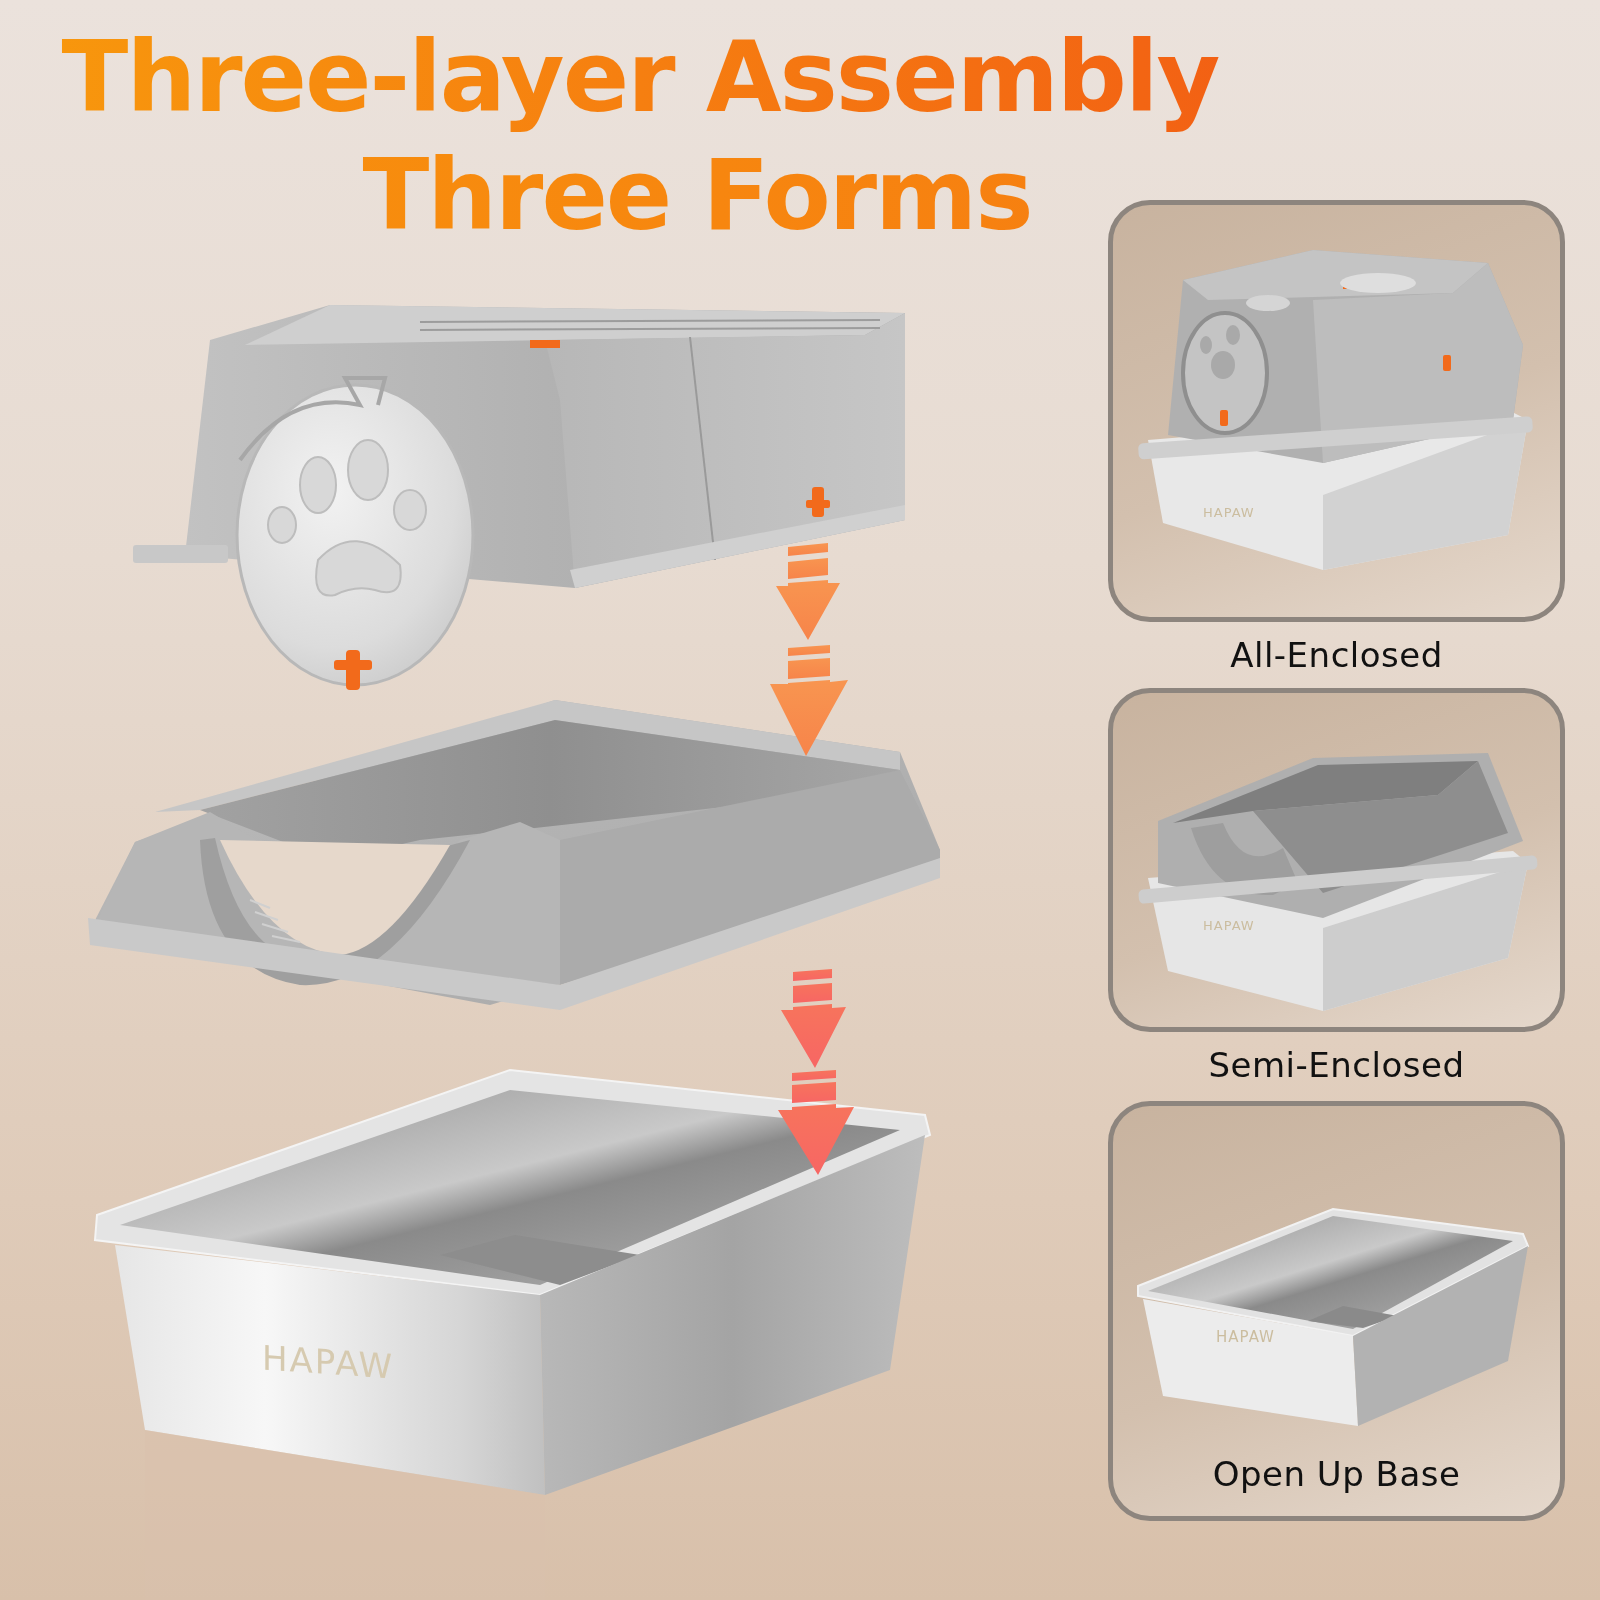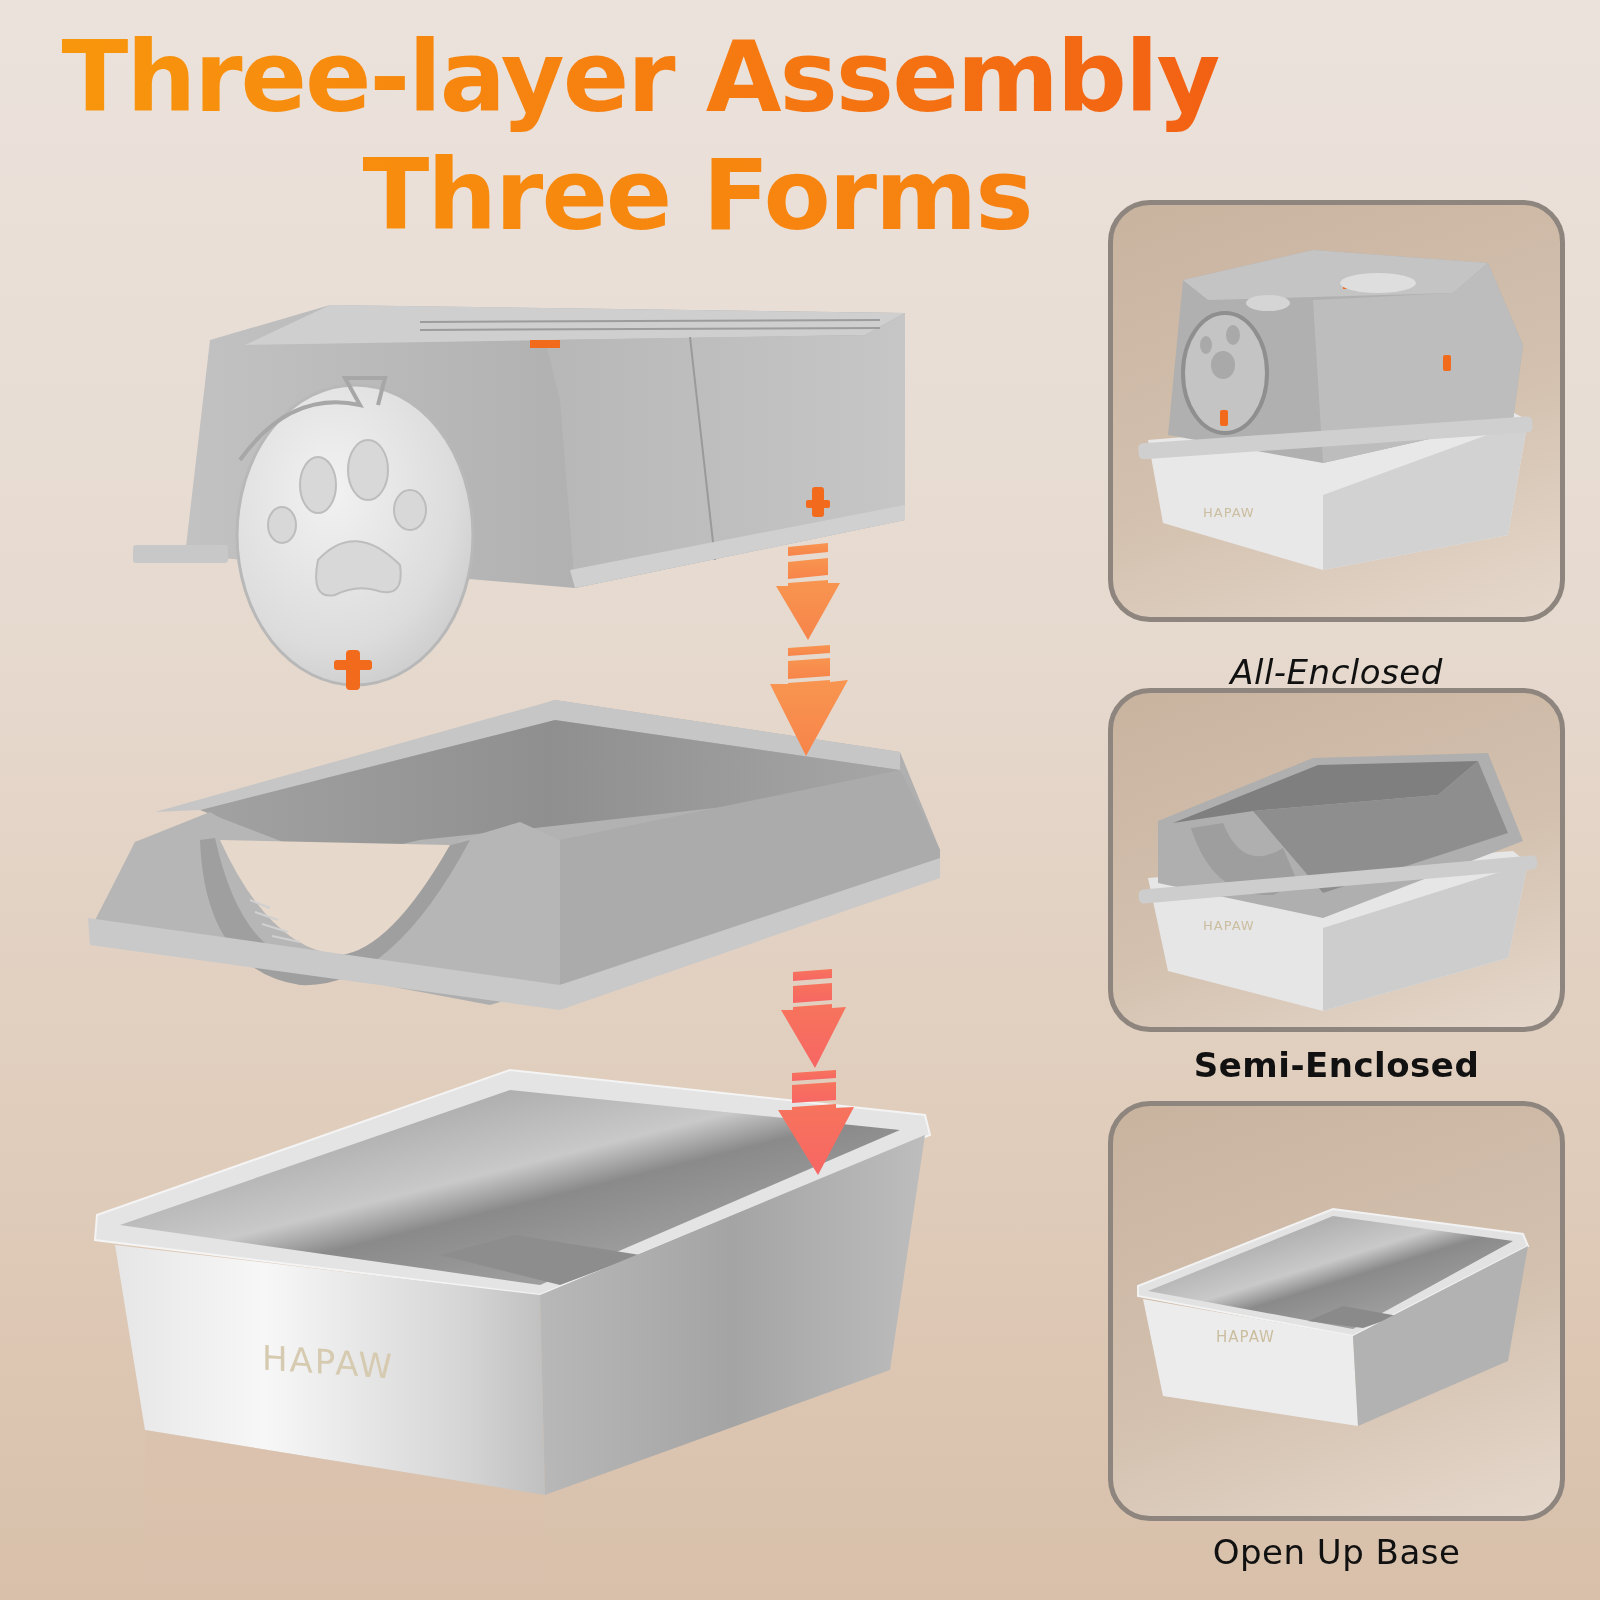--- a/index.html
+++ b/index.html
@@ -191,39 +191,39 @@
     <ellipse cx="93" cy="140" rx="6" ry="9" fill="#a9a9a9"></ellipse>
     <ellipse cx="120" cy="130" rx="7" ry="10" fill="#a9a9a9"></ellipse>
     <rect x="107" y="205" width="8" height="16" rx="2" fill="#f26a1b"></rect>
     <rect x="330" y="150" width="8" height="16" rx="2" fill="#f26a1b"></rect>
     <rect x="230" y="78" width="14" height="6" fill="#f26a1b"></rect>
     <ellipse cx="155" cy="98" rx="22" ry="8" fill="#d5d5d5"></ellipse>
     <ellipse cx="265" cy="78" rx="38" ry="10" fill="#dedede"></ellipse>
   </svg>
   <div style="position:absolute;left:90px;top:300px;font-size:13px;color:#cbbd9f;letter-spacing:1px;">HAPAW</div>
 </div>
-<div class="card-label" style="top:652px;font-style:italic;">All-Enclosed</div>
+<div class="card-label" style="top:635px;">All-Enclosed</div>
 
 <div class="card" style="top:688px;height:344px;">
   <svg width="447" height="334" viewBox="0 0 447 334" xmlns="http://www.w3.org/2000/svg">
     <polygon points="35,185 400,158 415,170 395,265 210,318 55,278" fill="#e6e6e6"></polygon>
     <polygon points="210,235 415,170 395,265 210,318" fill="#cdcdcd"></polygon>
     <polygon points="45,128 200,65 375,60 410,148 210,225 45,190" fill="#afafaf"></polygon>
     <polygon points="60,130 205,72 365,68 325,102 140,118" fill="#7f7f7f"></polygon>
     <polygon points="140,118 325,102 365,68 395,140 210,200" fill="#8e8e8e"></polygon>
     <path d="M78 135 Q100 205 160 202 L185 190 L170 155 Q130 180 110 130Z" fill="#9e9e9e"></path>
     <rect x="25" y="180" width="400" height="14" rx="5" fill="#cdcdcd" transform="rotate(-5 220 187)"></rect>
   </svg>
   <div style="position:absolute;left:90px;top:225px;font-size:13px;color:#cbbd9f;letter-spacing:1px;">HAPAW</div>
 </div>
-<div class="card-label" style="top:1045px;font-weight:bold;">Semi-Enclosed</div>
+<div class="card-label" style="top:1045px;">Semi-Enclosed</div>
 
 <div class="card" style="top:1101px;height:420px;">
   <svg width="447" height="410" viewBox="0 0 447 410" xmlns="http://www.w3.org/2000/svg">
     <polygon points="25,180 220,103 410,128 415,140 240,230 25,190" fill="#e2e2e2" stroke="#f2f2f2" stroke-width="2"></polygon>
     <polygon points="35,185 220,110 400,135 240,223" fill="url(#gSteelInner)"></polygon>
     <polygon points="195,215 230,200 285,210 250,222" fill="#8a8a8a"></polygon>
     <polygon points="30,193 240,230 245,320 50,290" fill="#ececec"></polygon>
     <polygon points="240,230 415,140 395,255 245,320" fill="#b2b2b2"></polygon>
   </svg>
   <div style="position:absolute;left:103px;top:222px;font-size:15px;color:#cbbd9f;letter-spacing:1px;">HAPAW</div>
 </div>
-<div class="card-label" style="top:1532px;text-align:center;">Open Up Base</div>
+<div class="card-label" style="top:1454px;text-align:center;">Open Up Base</div>
 
 </body></html>

